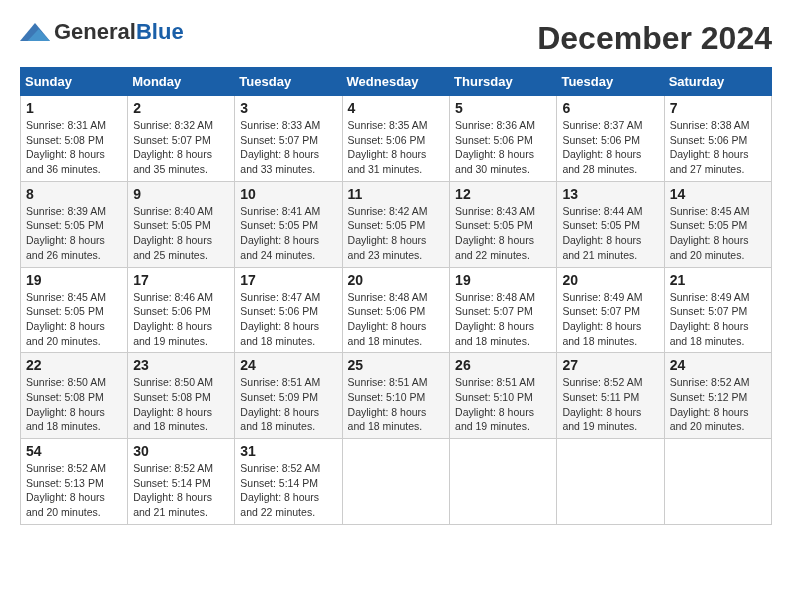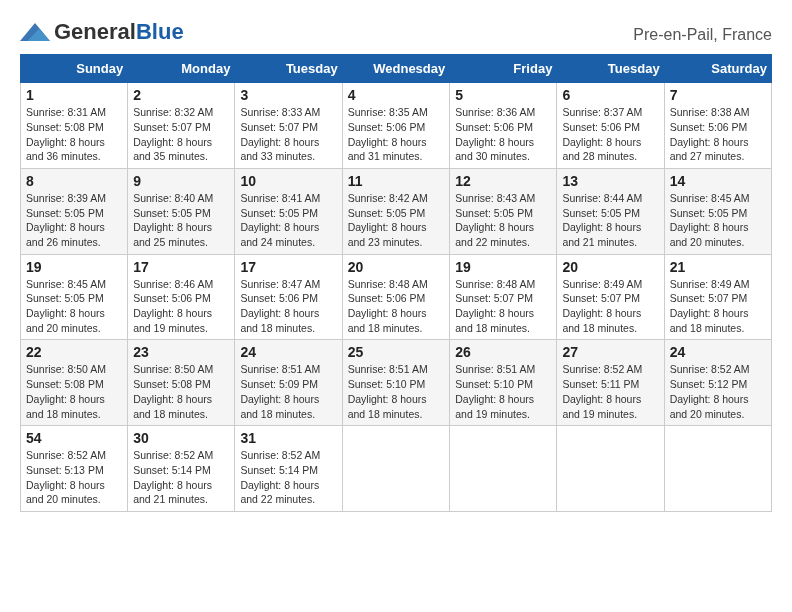--- a/index.html
+++ b/index.html
@@ -6,21 +6,21 @@
     body {
       font-family: Arial, sans-serif;
       background: #fff;
       width: 792px;
       min-height: 612px;
       padding: 20px;
     }
     .header {
       display: flex;
       justify-content: space-between;
-      align-items: flex-end;
+      align-items: flex-start;
       margin-bottom: 10px;
     }
     .logo {
       display: flex;
       flex-direction: column;
       align-items: flex-start;
     }
     .logo-text {
       font-size: 22px;
       font-weight: bold;
@@ -52,21 +52,21 @@
     }
     .calendar {
       width: 100%;
       border-collapse: collapse;
       font-size: 11px;
     }
     .calendar thead th {
       background: #1a5fa8;
       color: #fff;
       padding: 6px 4px;
-      text-align: right;
+      text-align: left;
       font-size: 13px;
       font-weight: bold;
       border: 1px solid #1a5fa8;
     }
     .calendar tbody td {
       border: 1px solid #ccc;
       padding: 4px 5px;
       vertical-align: top;
       width: 108px;
       background: #fff;
@@ -99,32 +99,32 @@
       <svg class="logo-icon" viewBox="0 0 40 24" xmlns="http://www.w3.org/2000/svg">
         <polygon points="0,24 20,0 40,24" fill="#1a5fa8" opacity="0.85"></polygon>
         <polygon points="10,24 25,8 40,24" fill="#4a9fd4" opacity="0.7"></polygon>
       </svg>
       <span class="logo-text">
         <span style="color:#333;">General</span><span class="blue">Blue</span>
       </span>
     </div>
   </div>
   <div class="title-section">
-    <div class="calendar-subtitle">Pre-en-Pail, France</div>
+    <div class="calendar-title">December 2024</div>
   </div>
 </div>
 
 <table class="calendar">
   <thead>
     <tr>
       <th>Sunday</th>
       <th>Monday</th>
       <th>Tuesday</th>
       <th>Wednesday</th>
-      <th>Friday</th>
+      <th>Thursday</th>
       <th>Tuesday</th>
       <th>Saturday</th>
     </tr>
   </thead>
   <tbody id="calendar-body">
   <tr>
         <td><span class="day-num">1</span>
         <span class="day-info">Sunrise: 8:31 AM<br>Sunset: 5:08 PM<br>Daylight: 8 hours and 36 minutes.</span></td>
         <td><span class="day-num">2</span>
         <span class="day-info">Sunrise: 8:32 AM<br>Sunset: 5:07 PM<br>Daylight: 8 hours and 35 minutes.</span></td>

